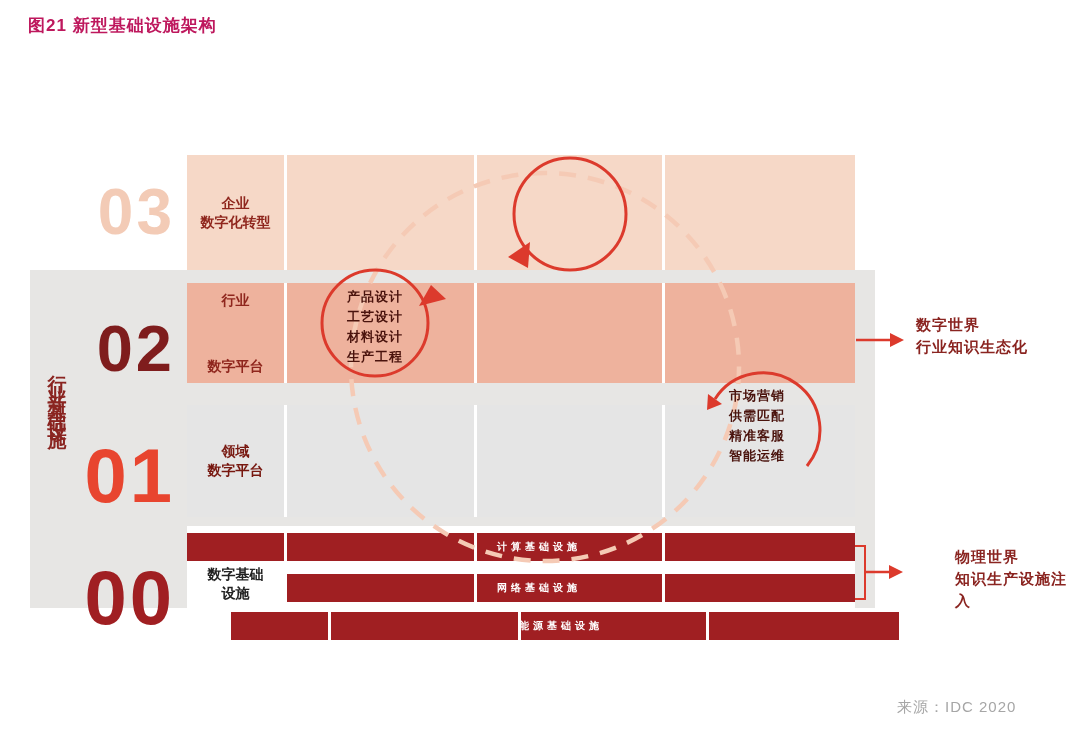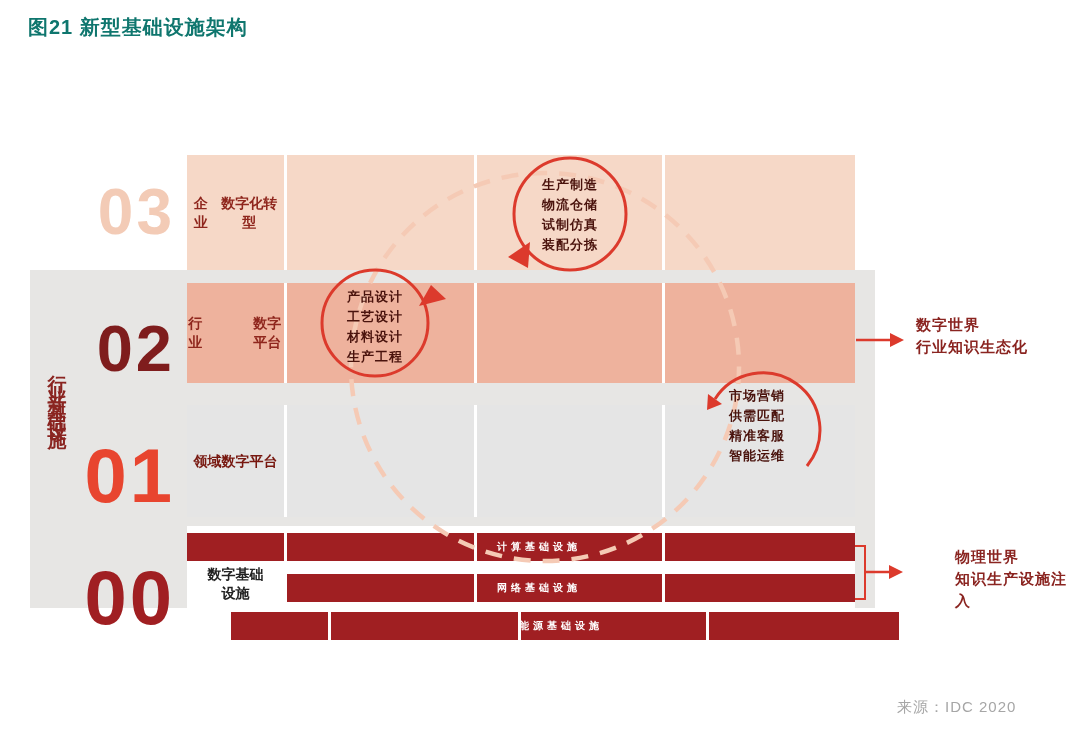--- a/index.html
+++ b/index.html
@@ -1,20 +1,20 @@
 <!DOCTYPE html>
 <html><head>
 <meta charset="utf-8">
 <style>
   * { margin:0; padding:0; box-sizing:content-box; }
   body { background:#ffffff; font-family:"Liberation Sans","DejaVu Sans",sans-serif; }
   .canvas { position:relative; width:1080px; height:735px; background:#ffffff; overflow:hidden; }
 
-  .figure-title { position:absolute; left:28px; top:14px; font-size:20px; font-weight:bold;
-                  color:#0f766e; letter-spacing:1px; z-index:6; }
+  .figure-title { position:absolute; left:28px; top:14px; font-size:17px; font-weight:bold;
+                  color:#be185d; letter-spacing:1px; z-index:6; }
 
   .gray-band { position:absolute; left:30px; top:270px; width:845px; height:338px;
                background:#e7e6e4; z-index:0; }
 
   .side-label { position:absolute; left:44px; top:360px; height:230px; z-index:6;
                 writing-mode:vertical-lr; text-orientation:upright;
                 font-size:19px; font-weight:bold; color:#8a2420; letter-spacing:9px; }
 
   .level-number { position:absolute; left:55px; width:120px; text-align:right;
                   font-weight:800; line-height:1; letter-spacing:3px; z-index:2; }
@@ -24,21 +24,21 @@
   .num-00 { top:560px; font-size:76px; color:#a01f22; }
 
   .header-row { position:absolute; left:287px; top:103px; width:568px; height:48px;
                 display:flex; z-index:2; }
   .header-cell { flex:1; display:flex; align-items:center; justify-content:center;
                  border-left:2px solid #dc3a2c; font-size:17px; font-weight:bold;
                  color:#dc3a2c; letter-spacing:2px; }
   .header-cell:last-child { border-right:2px solid #dc3a2c; }
 
   .grid-row { position:absolute; left:187px; width:668px; display:flex; z-index:1; }
-  .label-cell { width:97px; display:flex; flex-direction:row; align-items:center;
+  .label-cell { width:97px; display:flex; flex-direction:column; align-items:center;
                 justify-content:center; text-align:center; font-weight:bold;
                 font-size:14px; line-height:19px; }
   .col-cell { border-left:3px solid #ffffff; }
   .c1 { width:187px; } .c2 { width:185px; } .c3 { width:190px; }
 
   .row-03 { top:155px; height:115px; }
   .row-03 .cell { background:#f6d8c7; }
   .row-03 .label-cell { color:#8f261d; }
   .row-02 { top:283px; height:100px; }
   .row-02 .cell { background:#eeb29d;gap:47px; }
@@ -171,26 +171,20 @@
       <line x1="856" y1="340" x2="892" y2="340" stroke="#dc3a2c" stroke-width="2.5"></line>
       <polygon points="904,340 890,333 890,347" fill="#dc3a2c"></polygon>
     </g>
     <g>
       <path d="M 855 546 H 865 V 599 H 855" fill="none" stroke="#dc3a2c" stroke-width="2"></path>
       <line x1="865" y1="572" x2="890" y2="572" stroke="#dc3a2c" stroke-width="2.5"></line>
       <polygon points="903,572 889,565 889,579" fill="#dc3a2c"></polygon>
     </g>
   </svg>
 
-  <div class="cycle cycle-production">
-    <div>生产制造</div>
-    <div>物流仓储</div>
-    <div>试制仿真</div>
-    <div>装配分拣</div>
-  </div>
 
   <div class="cycle cycle-innovation">
     <div>产品设计</div>
     <div>工艺设计</div>
     <div>材料设计</div>
     <div>生产工程</div>
   </div>
 
   <div class="cycle cycle-customer">
     <div>市场营销</div>

